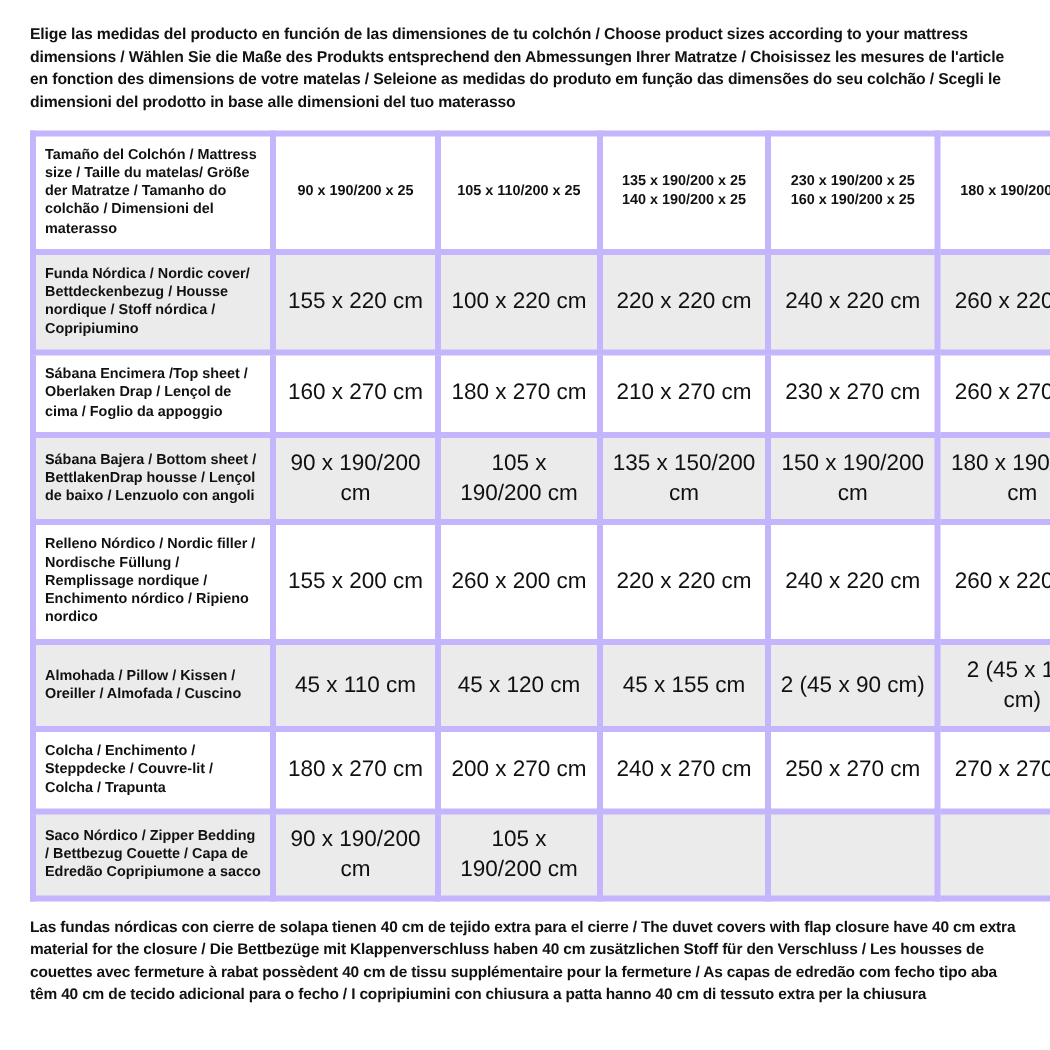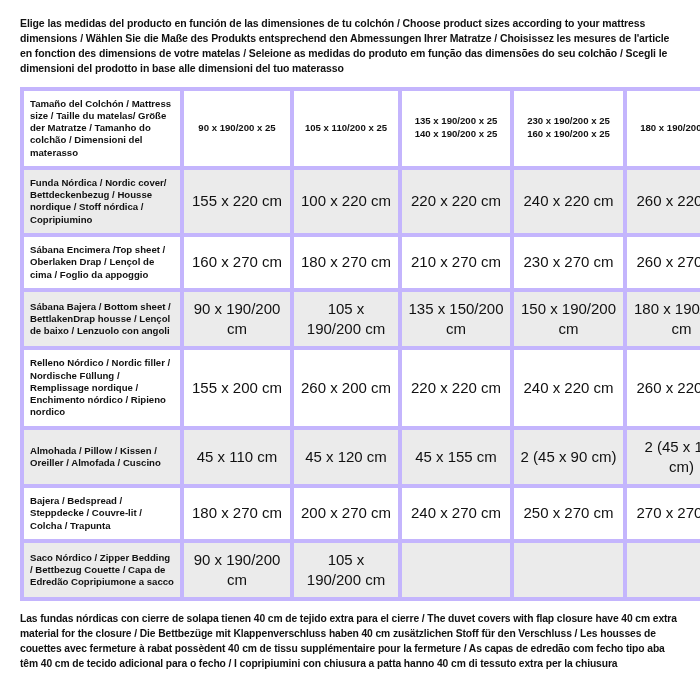--- a/index.html
+++ b/index.html
@@ -147,21 +147,21 @@
       <tr class="shaded">
         <td class="rowhead">Almohada /  Pillow / Kissen / Oreiller / Almofada / Cuscino</td>
         <td class="val">45 x 110 cm</td>
         <td class="val">45 x 120 cm</td>
         <td class="val">45 x 155 cm</td>
         <td class="val">2 (45 x 90 cm)</td>
         <td class="val">2 (45 x 110 cm)</td>
       </tr>
 
       <tr class="plain">
-        <td class="rowhead">Bajera / Bedspread / Steppdecke / Couvre-lit / Colcha / Trapunta</td>
+        <td class="rowhead">Colcha / Enchimento / Steppdecke / Couvre-lit / Colcha / Trapunta</td>
         <td class="val">180 x 270 cm</td>
         <td class="val">200 x 270 cm</td>
         <td class="val">240 x 270 cm</td>
         <td class="val">250 x 270 cm</td>
         <td class="val">270 x 270 cm</td>
       </tr>
 
       <tr class="shaded">
         <td class="rowhead">Saco Nórdico / Zipper Bedding / Bettbezug Couette / Capa de Edredão Copripiumone a sacco</td>
         <td class="val">90 x 190/200 cm</td>

